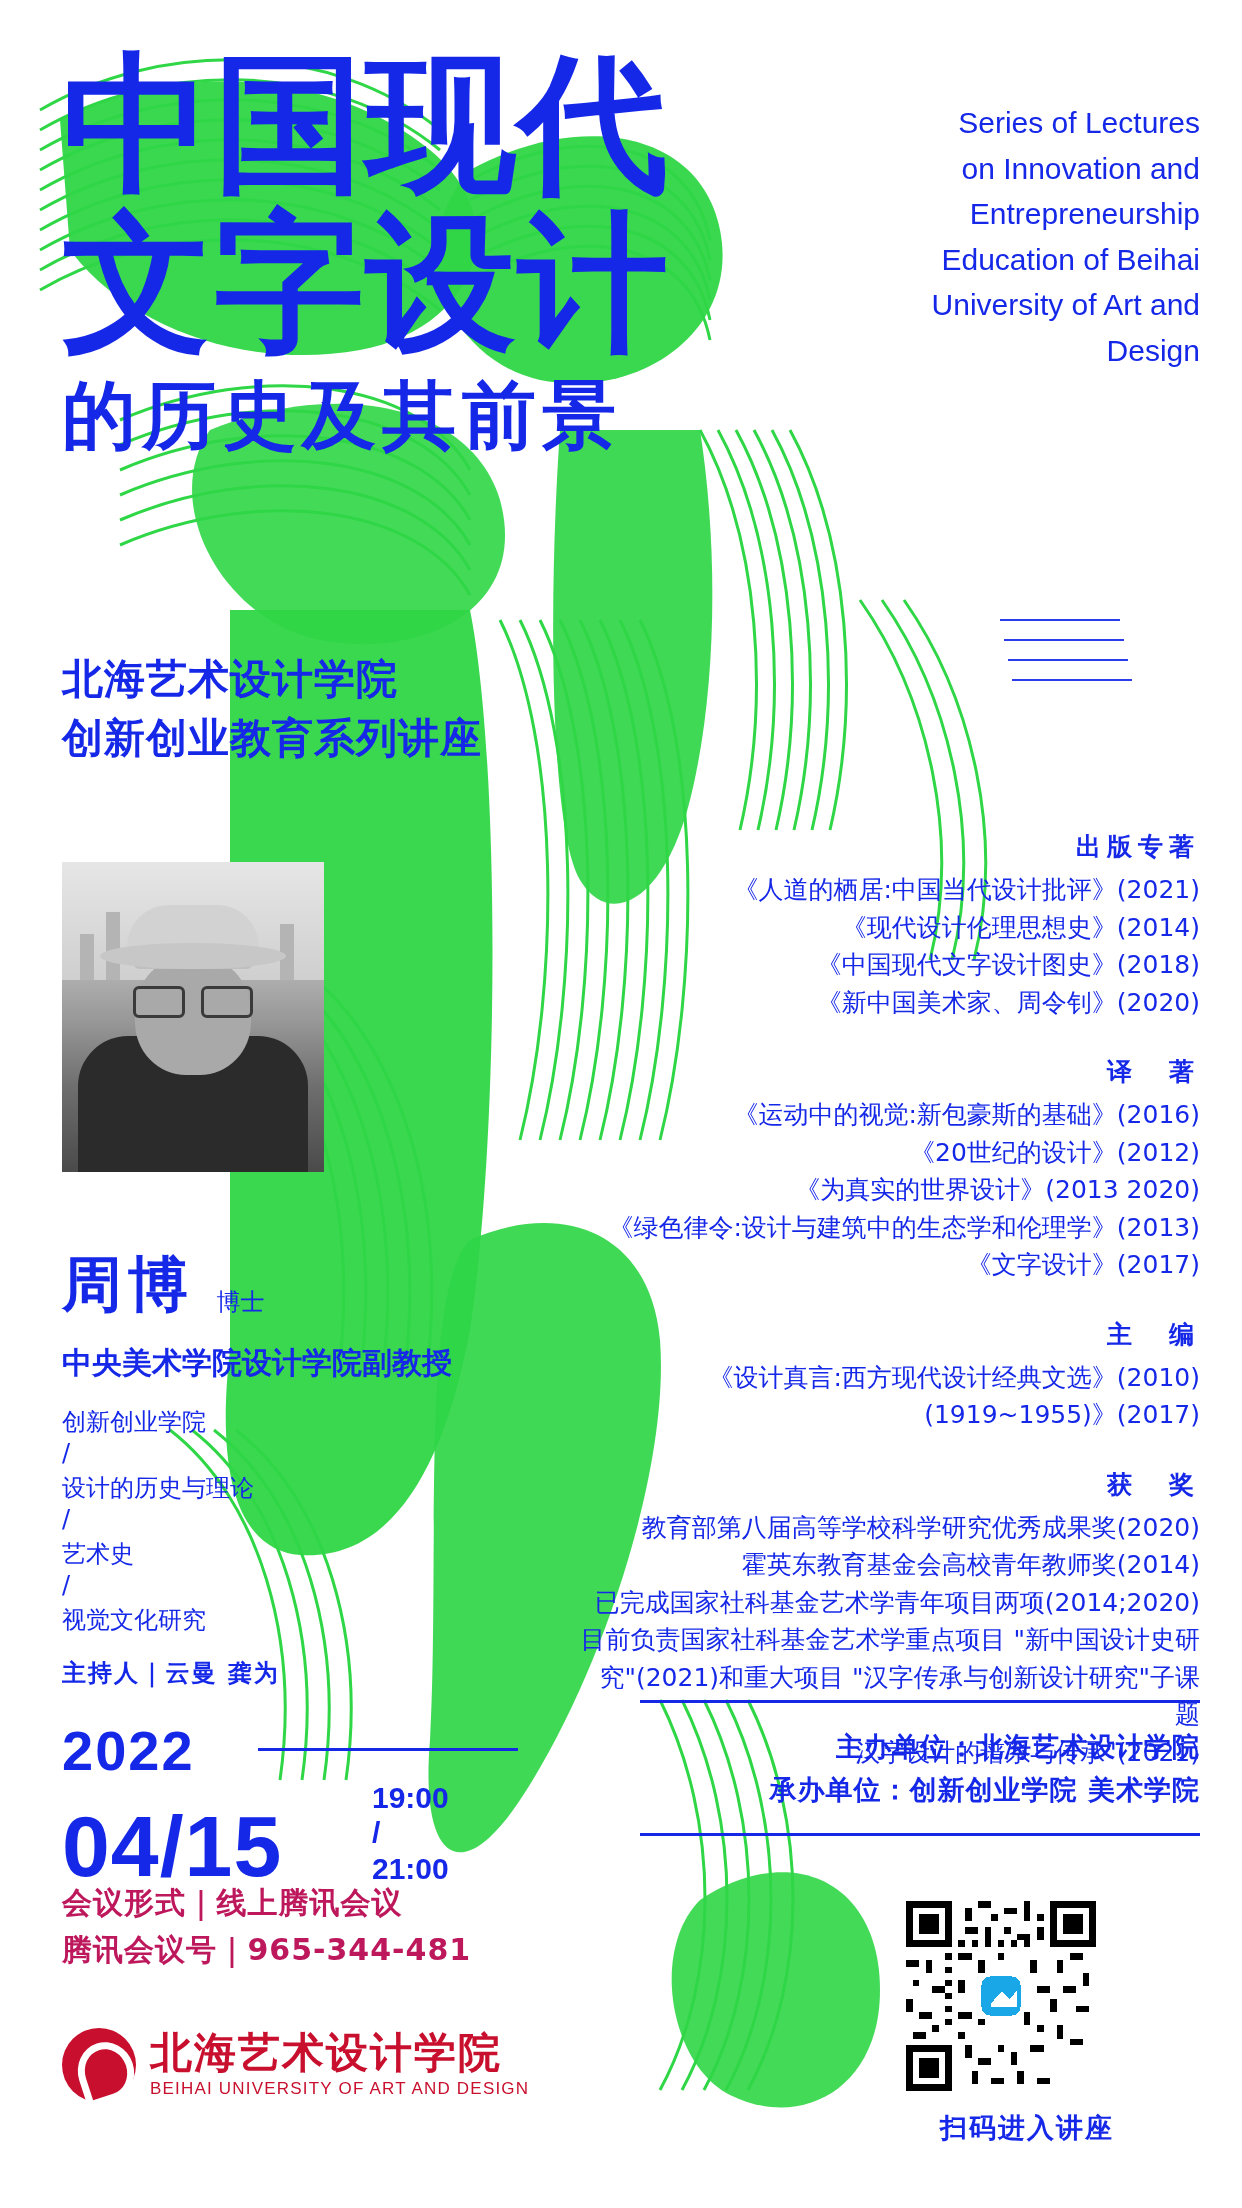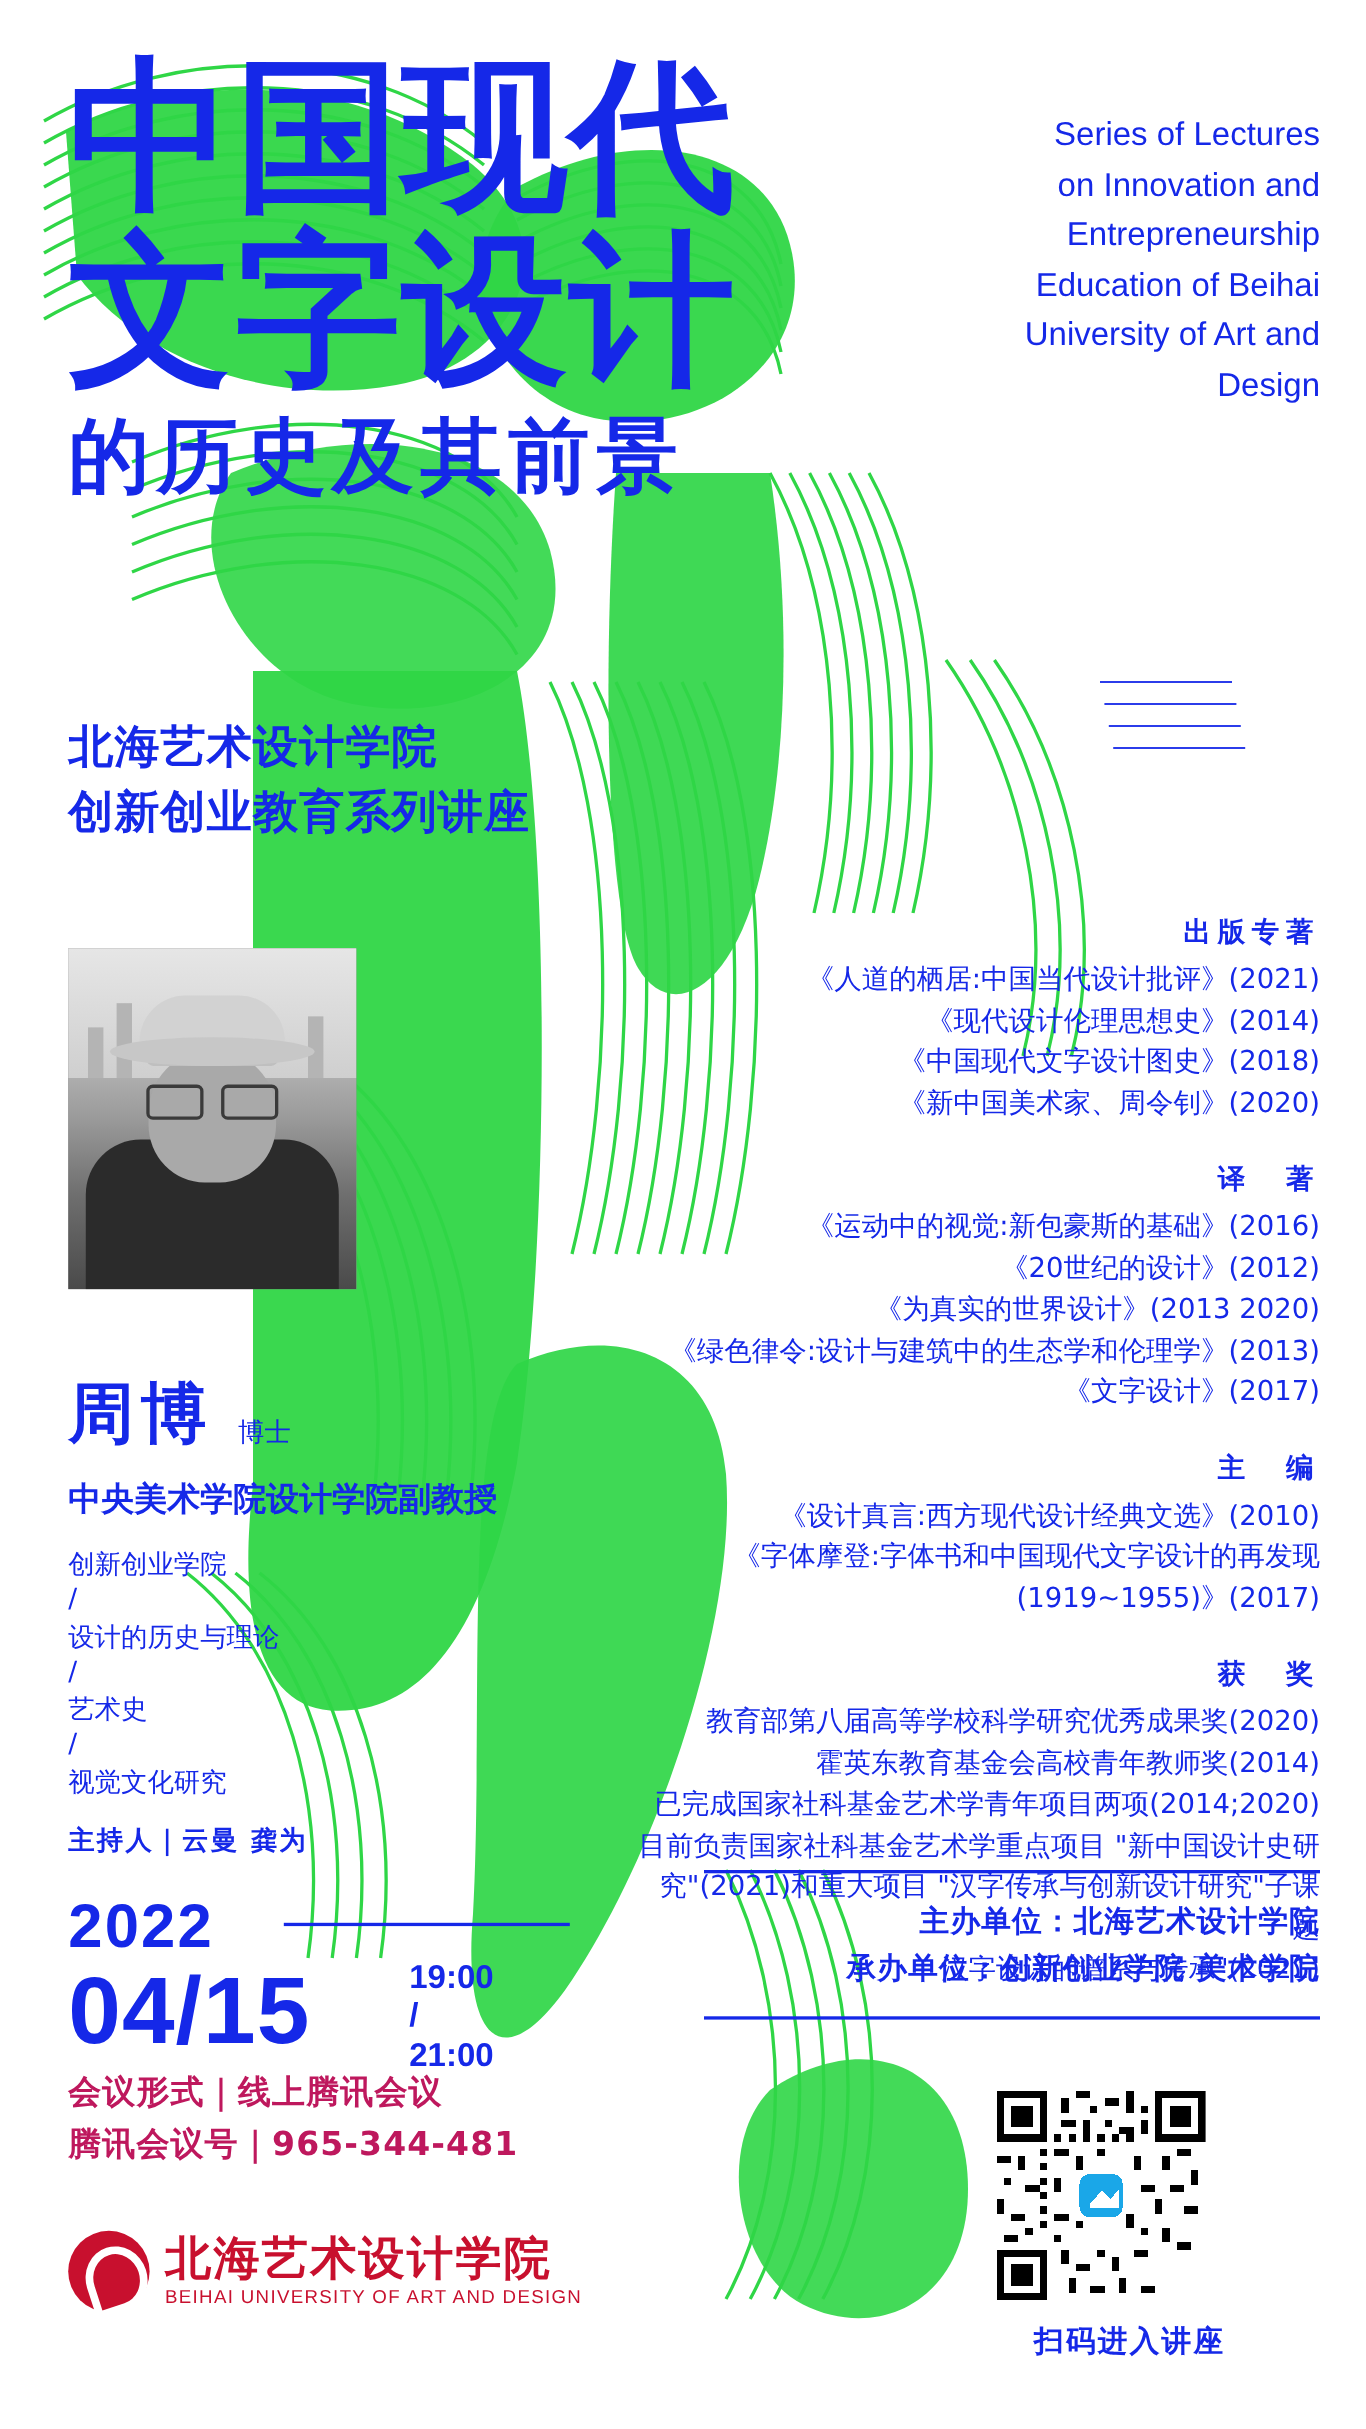--- a/index.html
+++ b/index.html
@@ -244,21 +244,21 @@
     font-size: 56px;
     font-weight: bold;
     letter-spacing: 2px;
     font-family: "Liberation Sans", sans-serif;
   }
   .dateblock .md {
     font-size: 86px;
     font-weight: bold;
     letter-spacing: 1px;
     line-height: 1;
-    margin-top: 2px;
+    margin-top: 20px;
     font-family: "Liberation Sans", sans-serif;
   }
   .dateblock .rule {
     position:absolute;
     left: 196px;
     top: 30px;
     width: 260px;
     height: 3px;
     background: #1528e8;
   }
@@ -539,21 +539,20 @@
       <div class="gitem">《运动中的视觉:新包豪斯的基础》(2016)</div>
       <div class="gitem">《20世纪的设计》(2012)</div>
       <div class="gitem">《为真实的世界设计》(2013  2020)</div>
       <div class="gitem">《绿色律令:设计与建筑中的生态学和伦理学》(2013)</div>
       <div class="gitem">《文字设计》(2017)</div>
     </div>
 
     <div class="group">
       <div class="gtitle">主　编</div>
       <div class="gitem">《设计真言:西方现代设计经典文选》(2010)</div>
-      <div class="gitem">《字体摩登:字体书和中国现代文字设计的再发现</div>
       <div class="gitem">(1919~1955)》(2017)</div>
     </div>
 
     <div class="group">
       <div class="gtitle">获　奖</div>
       <div class="gitem">教育部第八届高等学校科学研究优秀成果奖(2020)</div>
       <div class="gitem">霍英东教育基金会高校青年教师奖(2014)</div>
       <div class="gitem">已完成国家社科基金艺术学青年项目两项(2014;2020)</div>
       <div class="gitem">目前负责国家社科基金艺术学重点项目 "新中国设计史研</div>
       <div class="gitem">究"(2021)和重大项目 "汉字传承与创新设计研究"子课题</div>

